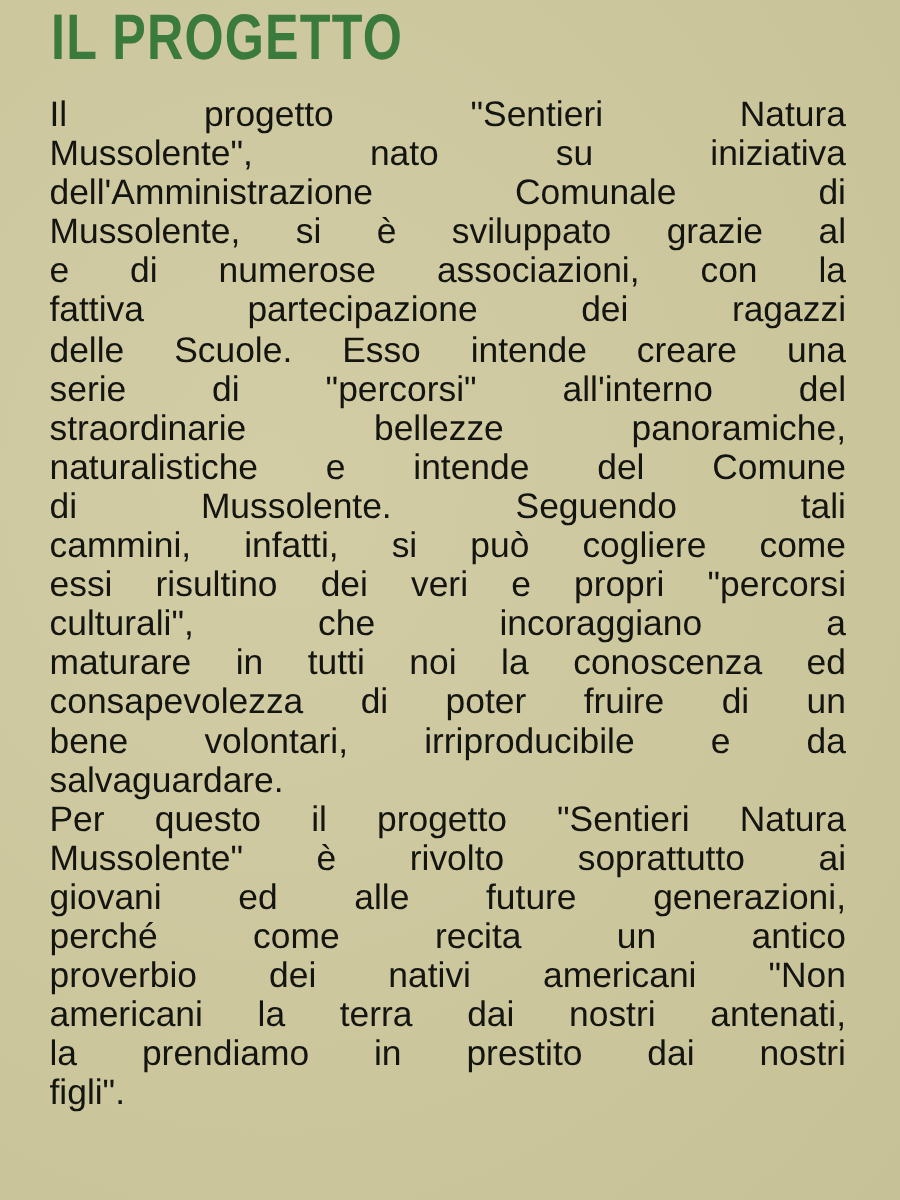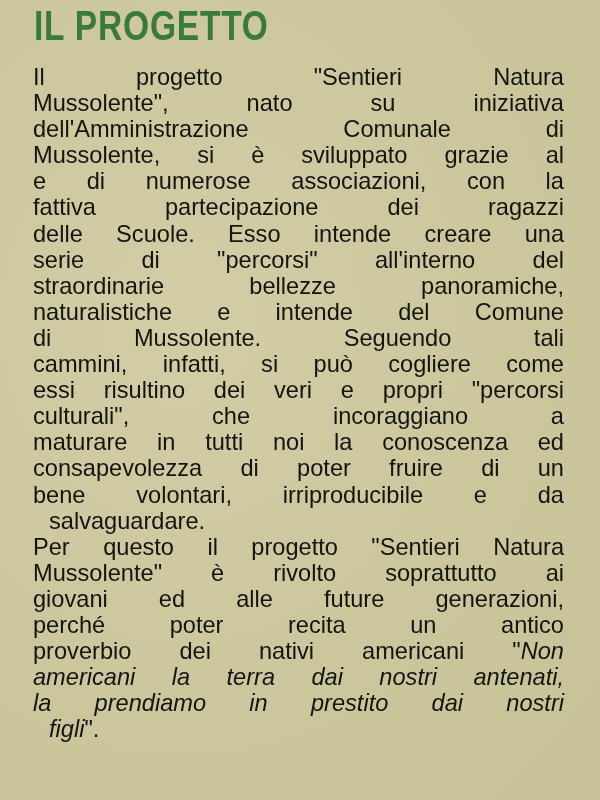--- a/index.html
+++ b/index.html
@@ -41,24 +41,22 @@
     }
     .line {
       display: block;
       white-space: nowrap;
       text-align: justify;
       text-align-last: justify;
       height: 26.1px;
     }
     .line.last {
       text-align-last: left;
-      margin-left: 16px;
     }
     .italic {
-      font-style: italic;
     }
   </style>
 </head>
 <body>
 
 <h1 class="title">IL PROGETTO</h1>
 
 <div class="body-text">
   <div>
     <span class="line">Il progetto "Sentieri Natura</span>
@@ -77,19 +75,19 @@
     <span class="line">culturali", che incoraggiano a</span>
     <span class="line">maturare in tutti noi la conoscenza ed</span>
     <span class="line">consapevolezza di poter fruire di un</span>
     <span class="line">bene volontari, irriproducibile e da</span>
     <span class="line last">salvaguardare.</span>
   </div>
   <div>
     <span class="line">Per questo il progetto "Sentieri Natura</span>
     <span class="line">Mussolente" è rivolto soprattutto ai</span>
     <span class="line">giovani ed alle future generazioni,</span>
-    <span class="line">perché poter recita un antico</span>
+    <span class="line">perché come recita un antico</span>
     <span class="line"><span>proverbio dei nativi americani "</span><span class="italic">Non</span></span>
     <span class="line italic">americani la terra dai nostri antenati,</span>
     <span class="line italic">la prendiamo in prestito dai nostri</span>
     <span class="line last"><span class="italic">figli</span><span>".</span></span>
   </div>
 </div>
 
 </body></html>

